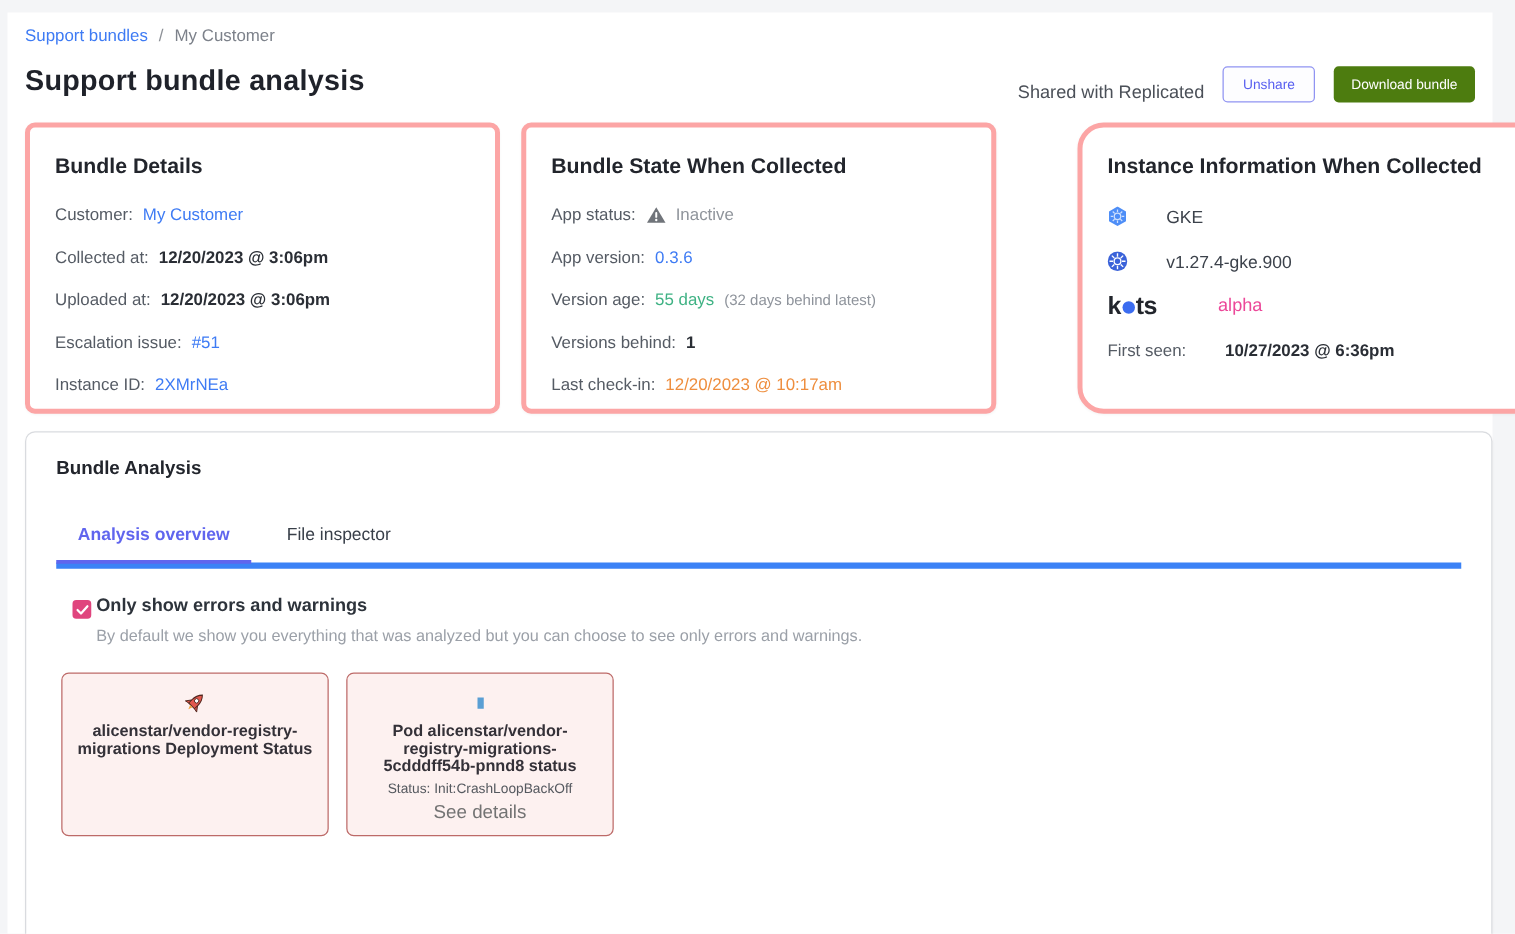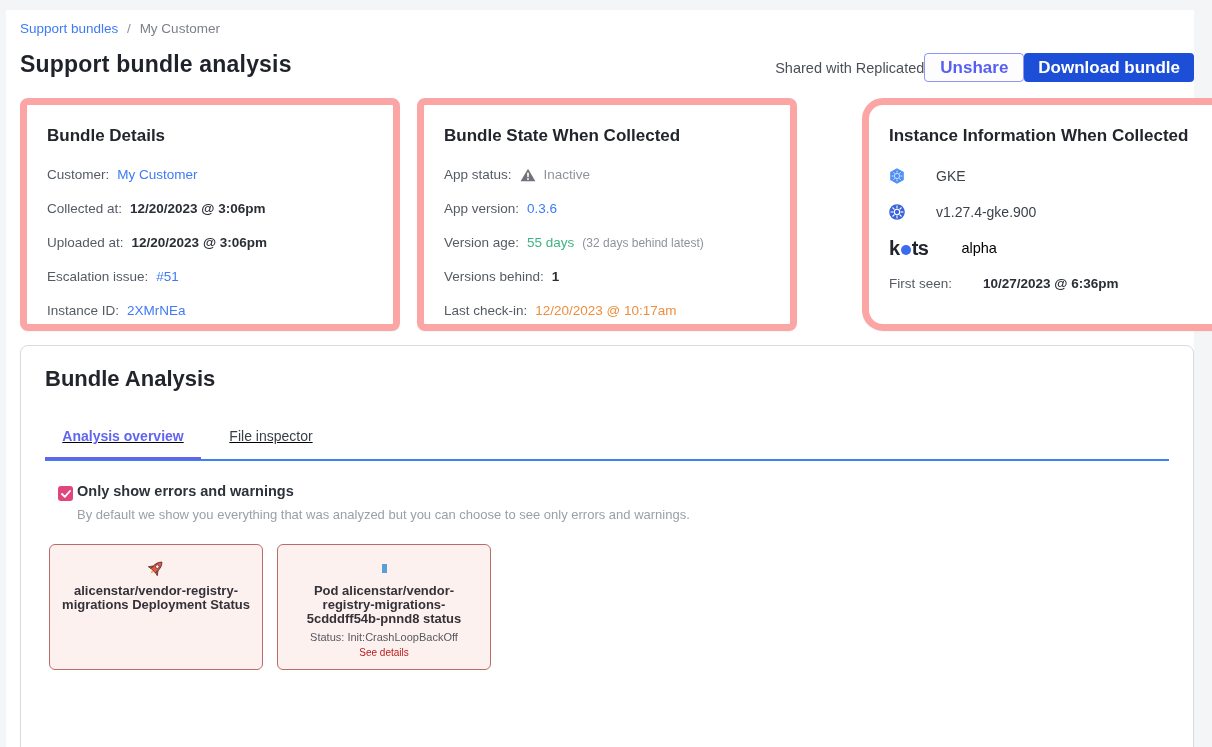--- a/index.html
+++ b/index.html
@@ -13,70 +13,70 @@
   .panel { position:absolute; left:6px; top:10px; width:1188px; height:737px; background:#ffffff; }
 
   
   .breadcrumb { position:absolute; left:14px; top:11px; font-size:13.5px; color:#8c9096;text-align:right; }
   .breadcrumb .crumb-link { color:#3e7bf4; cursor:pointer; }
   .breadcrumb .sep { margin:0 5px; color:#8c9096; }
   .breadcrumb .current { color:#7c818a; }
 
   .page-title { position:absolute; left:14px; top:41px; font-size:23px; font-weight:700; color:#1f222a; letter-spacing:.2px; }
 
-  .header-actions { position:absolute; top:43px; right:0; display:flex; align-items:center; }
+  .header-actions { position:absolute; top:43px; right:14px; display:flex; align-items:flex-end; gap:15px; }
   .shared-text { font-size:14.5px; color:#4b5058; }
-  .btn { height:29px; display:flex; align-items:center; border-radius:4px; font-size:17px; font-weight:700; cursor:pointer; }
+  .btn { height:29px; display:flex; align-items:center; border-radius:4px; font-size:11px; font-weight:400; cursor:pointer; }
   .btn-outline { padding:0 15px; border:1px solid #9094f2; color:#585ff0; background:#fdfdff; }
-  .btn-primary { padding:0 14px; background:#1d4ed8; color:#ffffff; border:none; }
+  .btn-primary { padding:0 14px; background:#4d7c0f; color:#ffffff; border:none; }
 
   
-  .card { position:absolute; top:88px; width:380px; height:233px; background:#fff; border:7px solid #fca5a5;
+  .card { position:absolute; top:88px; width:380px; height:233px; background:#fff; border:4px solid #fca5a5;
           border-radius:8px; box-shadow:0 1px 2px rgba(0,0,0,.04); padding:21px 20px; }
   .card h2 { margin:0 0 22px; font-size:17px; font-weight:700; color:#22252c; }
   .card1 { left:14px; } .card2 { left:411px; } .card3 { left:856px;border-radius:21px; }
 
   .info-row { display:flex; align-items:center; gap:8px; margin-bottom:20px; font-size:13.5px; color:#555b64; line-height:14px; }
   .card3 .info-row { margin-bottom:20px; line-height:16px;gap:31px; }
   .v-link { color:#3e7bf4; cursor:pointer; }
   .v-strong { color:#2a2e35; font-weight:700; }
   .v-muted { color:#8f949b; }
   .v-green { color:#3fb284; }
   .v-orange { color:#ee8e3e; }
   .note { font-size:12px; color:#8e939b; }
   .icon16 { width:16px; height:16px; flex:0 0 auto; display:block; }
   .dark-text { color:#3c424b; font-size:14px; }
 
   .kots-logo { font-size:20px; font-weight:700; color:#22252c; letter-spacing:-0.5px; line-height:16px; display:flex; align-items:baseline; }
   .kots-o { display:inline-block; width:10px; height:10px; background:#3b6cf0; border-radius:50%; margin:0 1px; }
-  .kots-channel { color:#000000; font-size:14.5px; margin-left:2px; }
+  .kots-channel { color:#ec4899; font-size:14.5px; margin-left:18px; }
 
   
   .analysis { position:absolute; left:14px; top:335px; width:1174px; height:430px; background:#fff;
               border:1px solid #d9dbdf; border-radius:8px; box-shadow:0 1px 2px rgba(0,0,0,.04); padding:20px 24px; }
-  .analysis h2 { margin:0; font-size:22px; font-weight:700; color:#22252c; }
-
-  .tabs { display:flex; margin-top:26px; border-bottom:2px solid #3b82f6;text-decoration:underline; }
+  .analysis h2 { margin:0; font-size:15px; font-weight:700; color:#22252c; }
+
+  .tabs { display:flex; margin-top:26px; border-bottom:5px solid #3b82f6; }
   .tab { padding:10px 0 13px; text-align:center; font-size:14px; color:#383f49; cursor:pointer; border-bottom:3px solid transparent; margin-bottom:-1px; }
   .tab-active { width:156px; color:#6065ee; font-weight:700; border-bottom-color:#6065ee; }
   .tab-plain { width:140px; }
 
   .filter { margin-top:22px; padding-left:13px; display:flex; gap:4px; }
   .checkbox { width:15px; height:15px; margin-top:3px; background:#e0457e; border-radius:3px; display:flex; align-items:center; justify-content:center; cursor:pointer; flex:0 0 auto; }
   .filter-label { font-size:14.5px; font-weight:700; color:#2d333b; line-height:17px; }
   .filter-desc { font-size:13px; color:#9ba0a8; margin-top:7px; }
 
   .issues { margin-top:22px; padding-left:4px; display:flex; gap:14px; }
   .issue-card { width:214px; min-height:126px; background:#fdf1f0; border:1px solid #bd6a68; border-radius:6px;
                 padding:12px 10px 10px; text-align:center; display:flex; flex-direction:column; align-items:center; }
   .issue-icon-wrap { height:22px; display:flex; align-items:center; justify-content:center; margin-bottom:5px; }
   .issue-title { font-size:13px; font-weight:700; color:#343138; line-height:14px; margin-bottom:5px; }
   .issue-msg { font-size:10.5px; color:#8e8b8b; line-height:11.5px; }
   .issue-status { font-size:11px; color:#55595f; line-height:13px; }
-  .see-details { font-size:10px; color:#b91c1c; margin-top:3px; cursor:pointer; }
+  .see-details { font-size:15px; color:#737373; margin-top:3px; cursor:pointer; }
   .mini-blue { width:5px; height:9px; background:#5a9fd4; }
 </style>
 </head>
 <body>
 
 <div class="panel">
 
   <div class="breadcrumb">
     <span class="crumb-link">Support bundles</span>
     <span class="sep">/</span>

